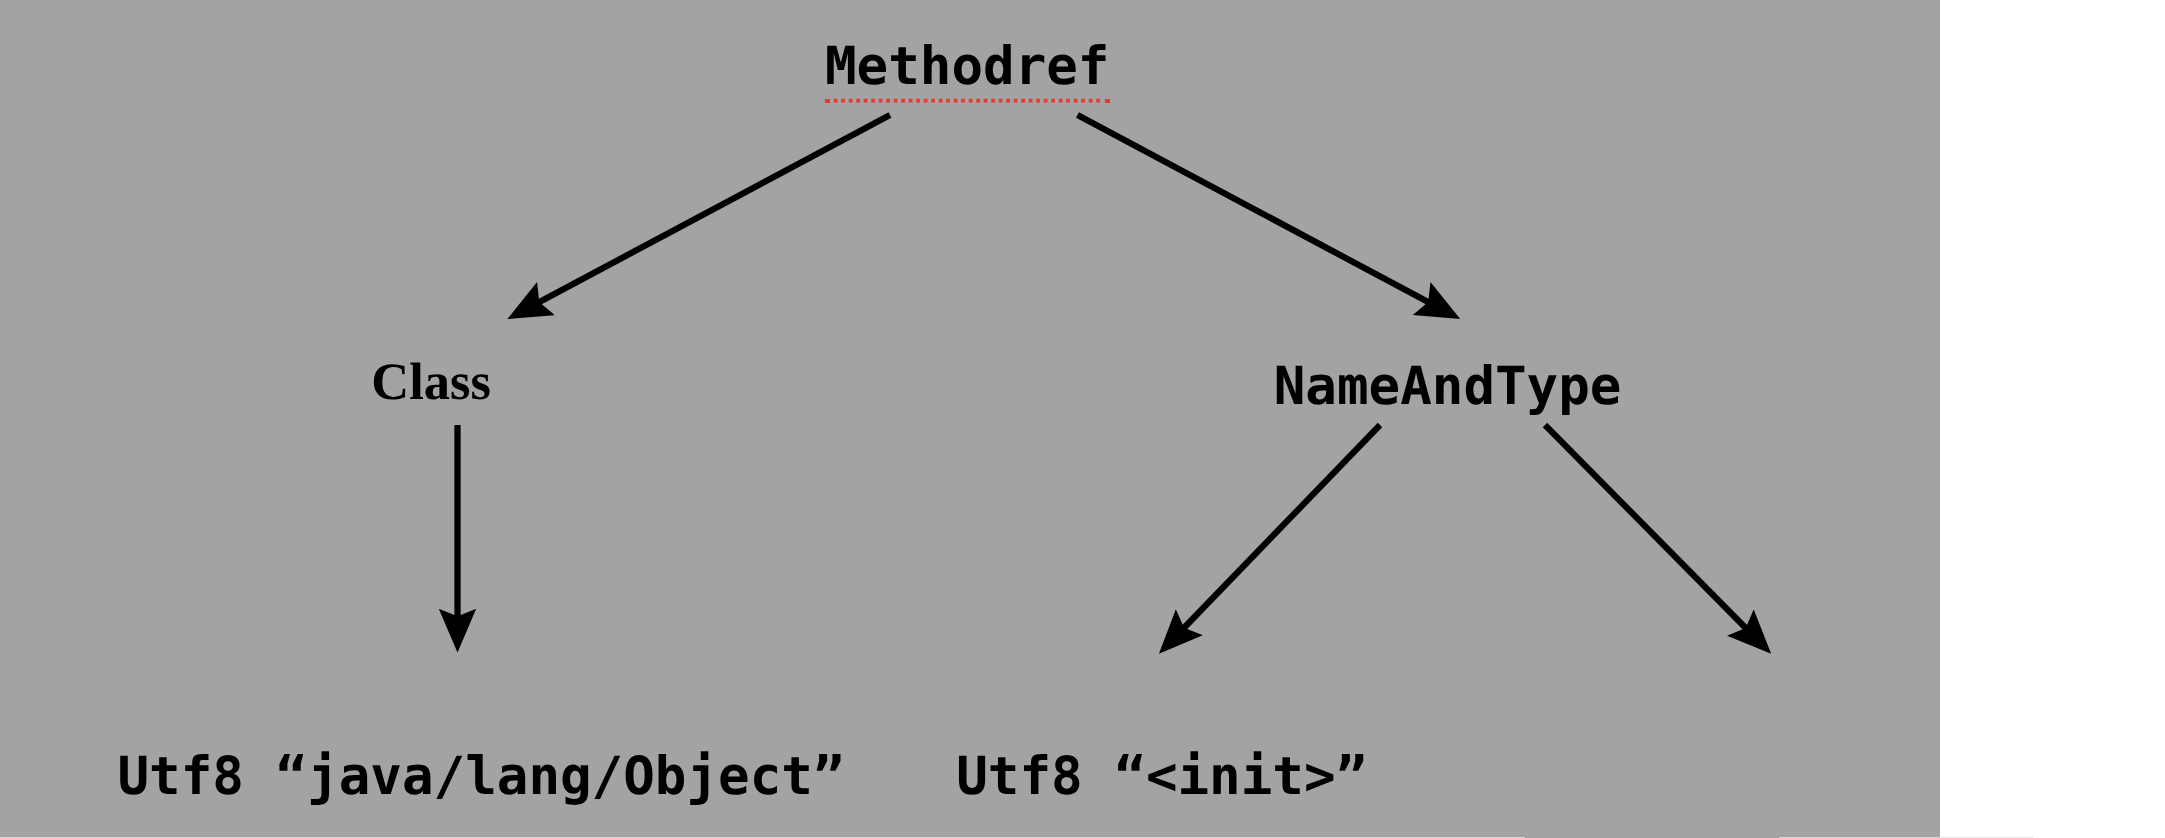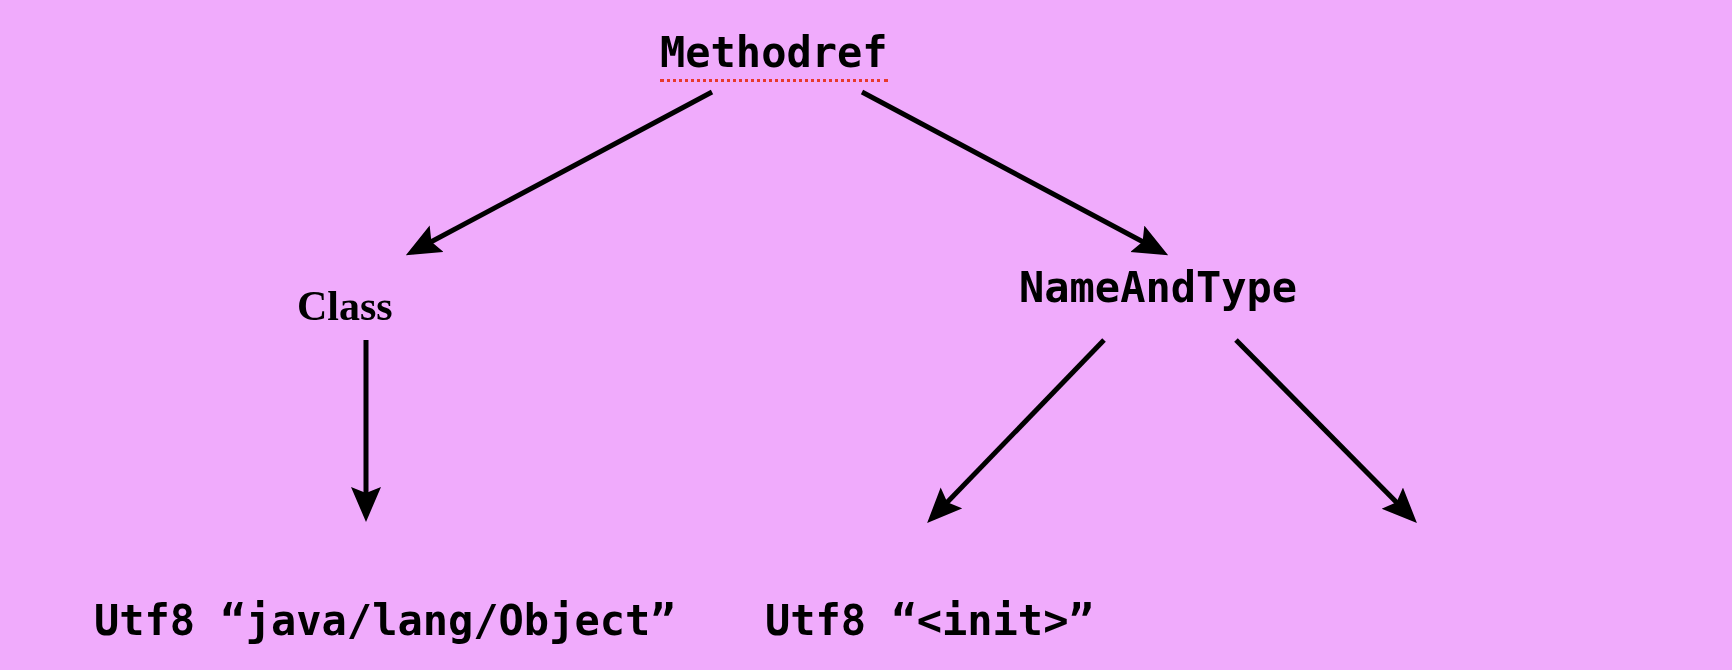--- a/index.html
+++ b/index.html
@@ -2,23 +2,23 @@
 <html><head>
 <meta charset="utf-8">
 <style>
   html, body {
     margin: 0;
     padding: 0;
     background: #ffffff;
   }
   #stage {
     position: relative;
-    width: 1732px;
+    width: 1552px;
     height: 670px;
-    background: #f0abfc;
+    background: #a3a3a3;
     overflow: hidden;
     font-family: "DejaVu Sans Mono", "Liberation Mono", monospace;
   }
   #edges {
     position: absolute;
     left: 0;
     top: 0;
     width: 1732px;
     height: 670px;
     pointer-events: none;
@@ -44,21 +44,21 @@
   }
   .node-class {
     font-size: 42px;
     left: 297px;
     top: 285px;
     font-family: Liberation Serif, serif;
   }
   .node-nametype {
     font-size: 42px;
     left: 1019px;
-    top: 267px;
+    top: 288px;
   }
   .node-leaf {
     font-size: 42px;
     top: 600px;
   }
   .node-leaf-1 { left: 62px; margin-left: 32px; }
   .node-leaf-2 { left: 765px; }
   .node-leaf-3 { left: 1263px; }
 </style>
 </head>

